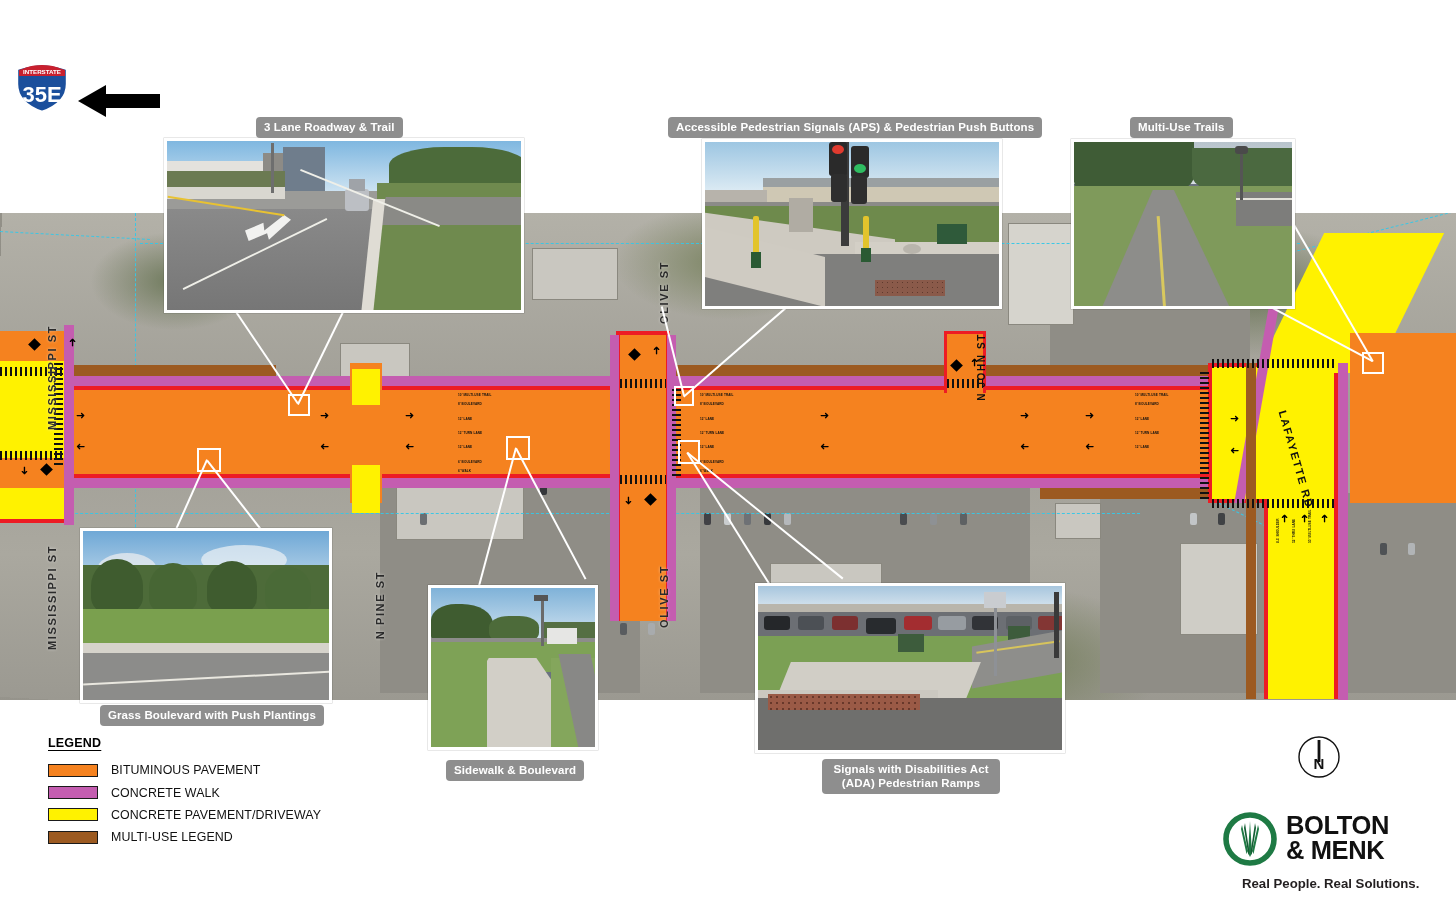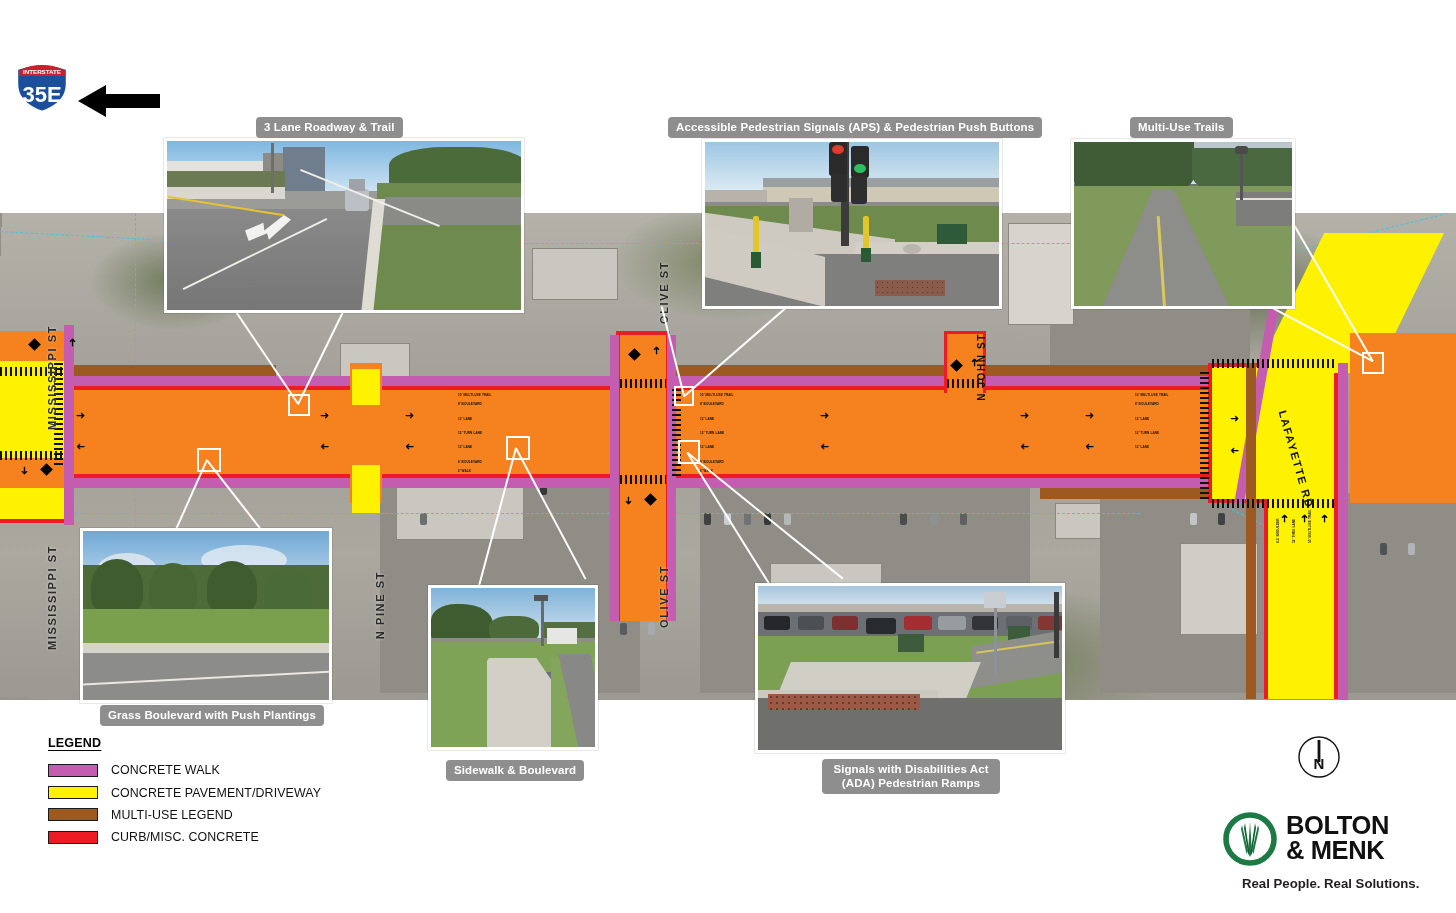--- a/index.html
+++ b/index.html
@@ -446,40 +446,40 @@
 </div>
 <div class="big-arrow">
   <svg width="82" height="34" viewBox="0 0 82 34">
     <polygon points="0,17 28,1 28,10 82,10 82,24 28,24 28,33" fill="#000000"></polygon>
   </svg>
 </div>
 
 <div class="legend">
   <div class="legend-title">LEGEND</div>
 
+  <div class="legend-row">
+    <div class="swatch" style="background:#F5821F;"></div>
+    <div class="legend-text">BITUMINOUS PAVEMENT</div>
+  </div>
 
   <div class="legend-row">
     <div class="swatch" style="background:#C45DB0;"></div>
     <div class="legend-text">CONCRETE WALK</div>
   </div>
 
   <div class="legend-row">
     <div class="swatch" style="background:#FFF200;"></div>
     <div class="legend-text">CONCRETE PAVEMENT/DRIVEWAY</div>
   </div>
 
   <div class="legend-row">
     <div class="swatch" style="background:#9C5A21;"></div>
     <div class="legend-text">MULTI-USE LEGEND</div>
   </div>
 
-  <div class="legend-row">
-    <div class="swatch" style="background:#ED1C24;"></div>
-    <div class="legend-text">CURB/MISC. CONCRETE</div>
-  </div>
 
 </div>
 
 <div class="north">
   <svg width="44" height="44" viewBox="0 0 44 44">
     <circle cx="22" cy="22" r="20" fill="#ffffff" stroke="#111111" stroke-width="1.4"></circle>
     <rect x="20.6" y="5" width="2.8" height="22" fill="#111111"></rect>
     <text x="22" y="34" text-anchor="middle" fill="#111111" font-size="15" font-weight="700" font-family="Liberation Sans, sans-serif">N</text>
   </svg>
 </div>

